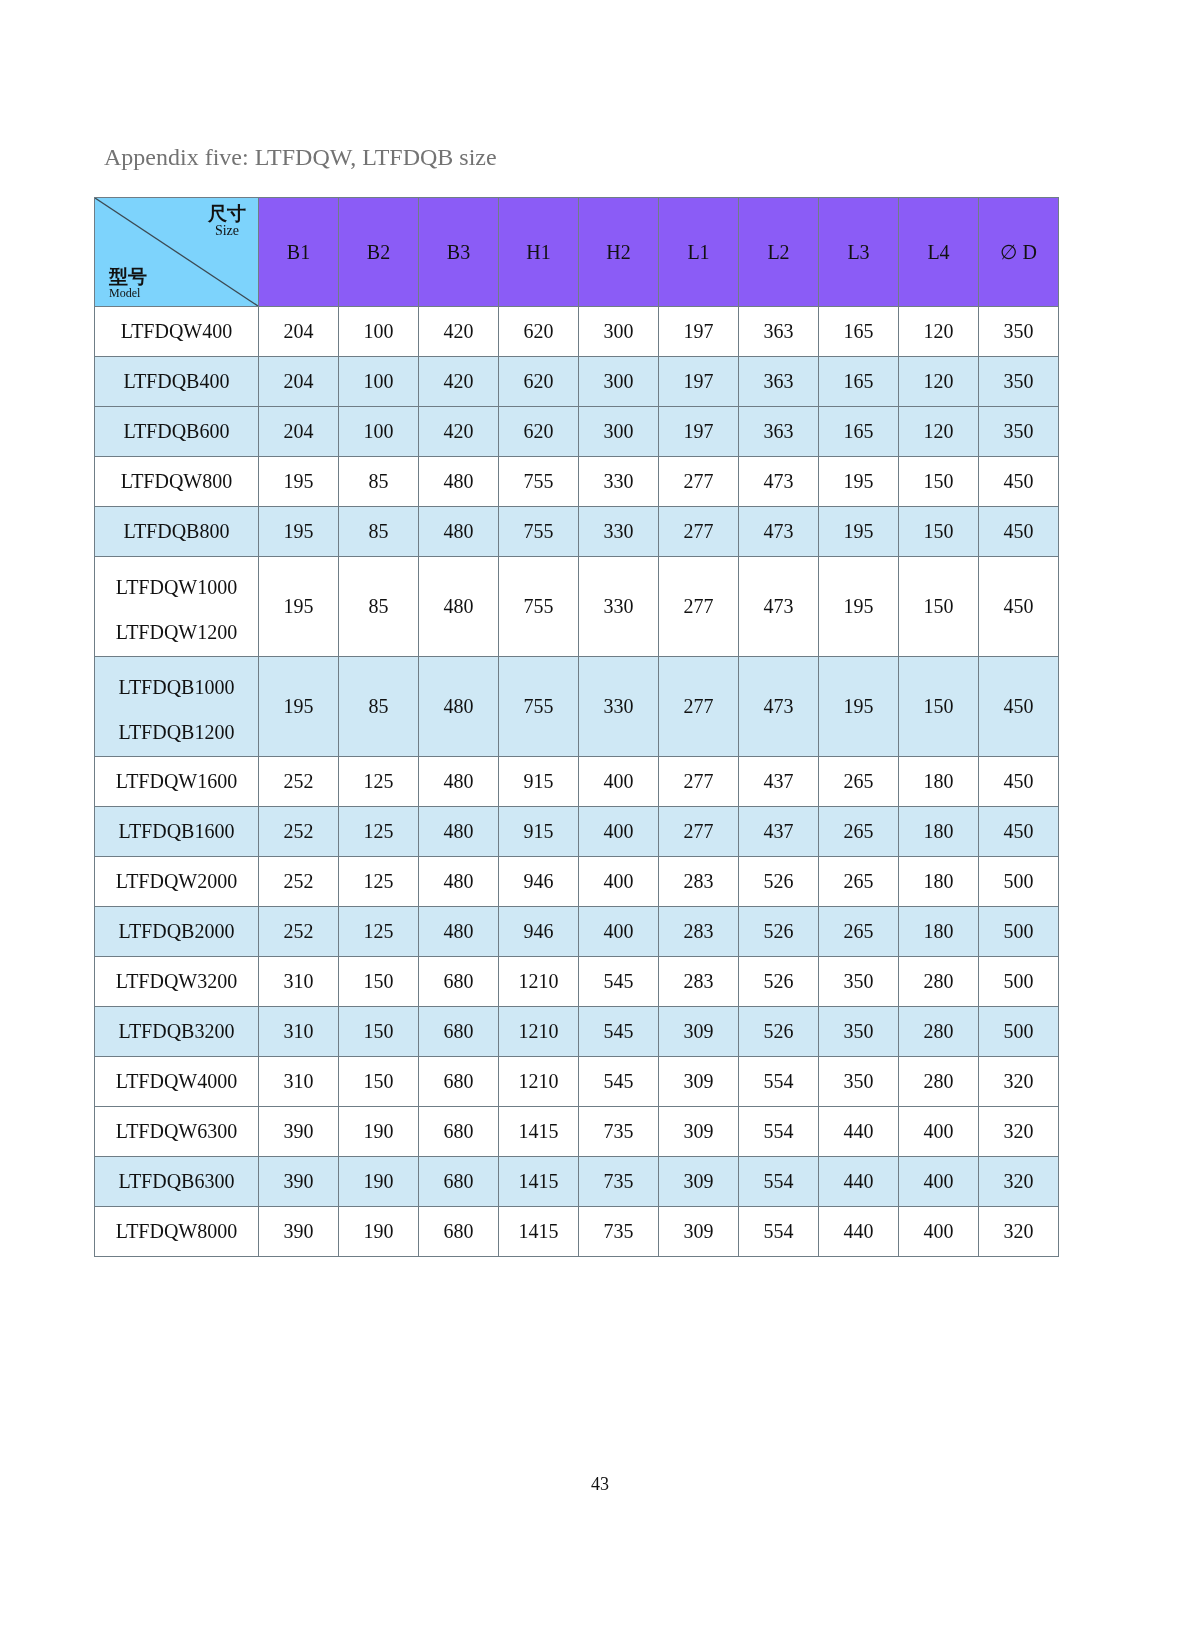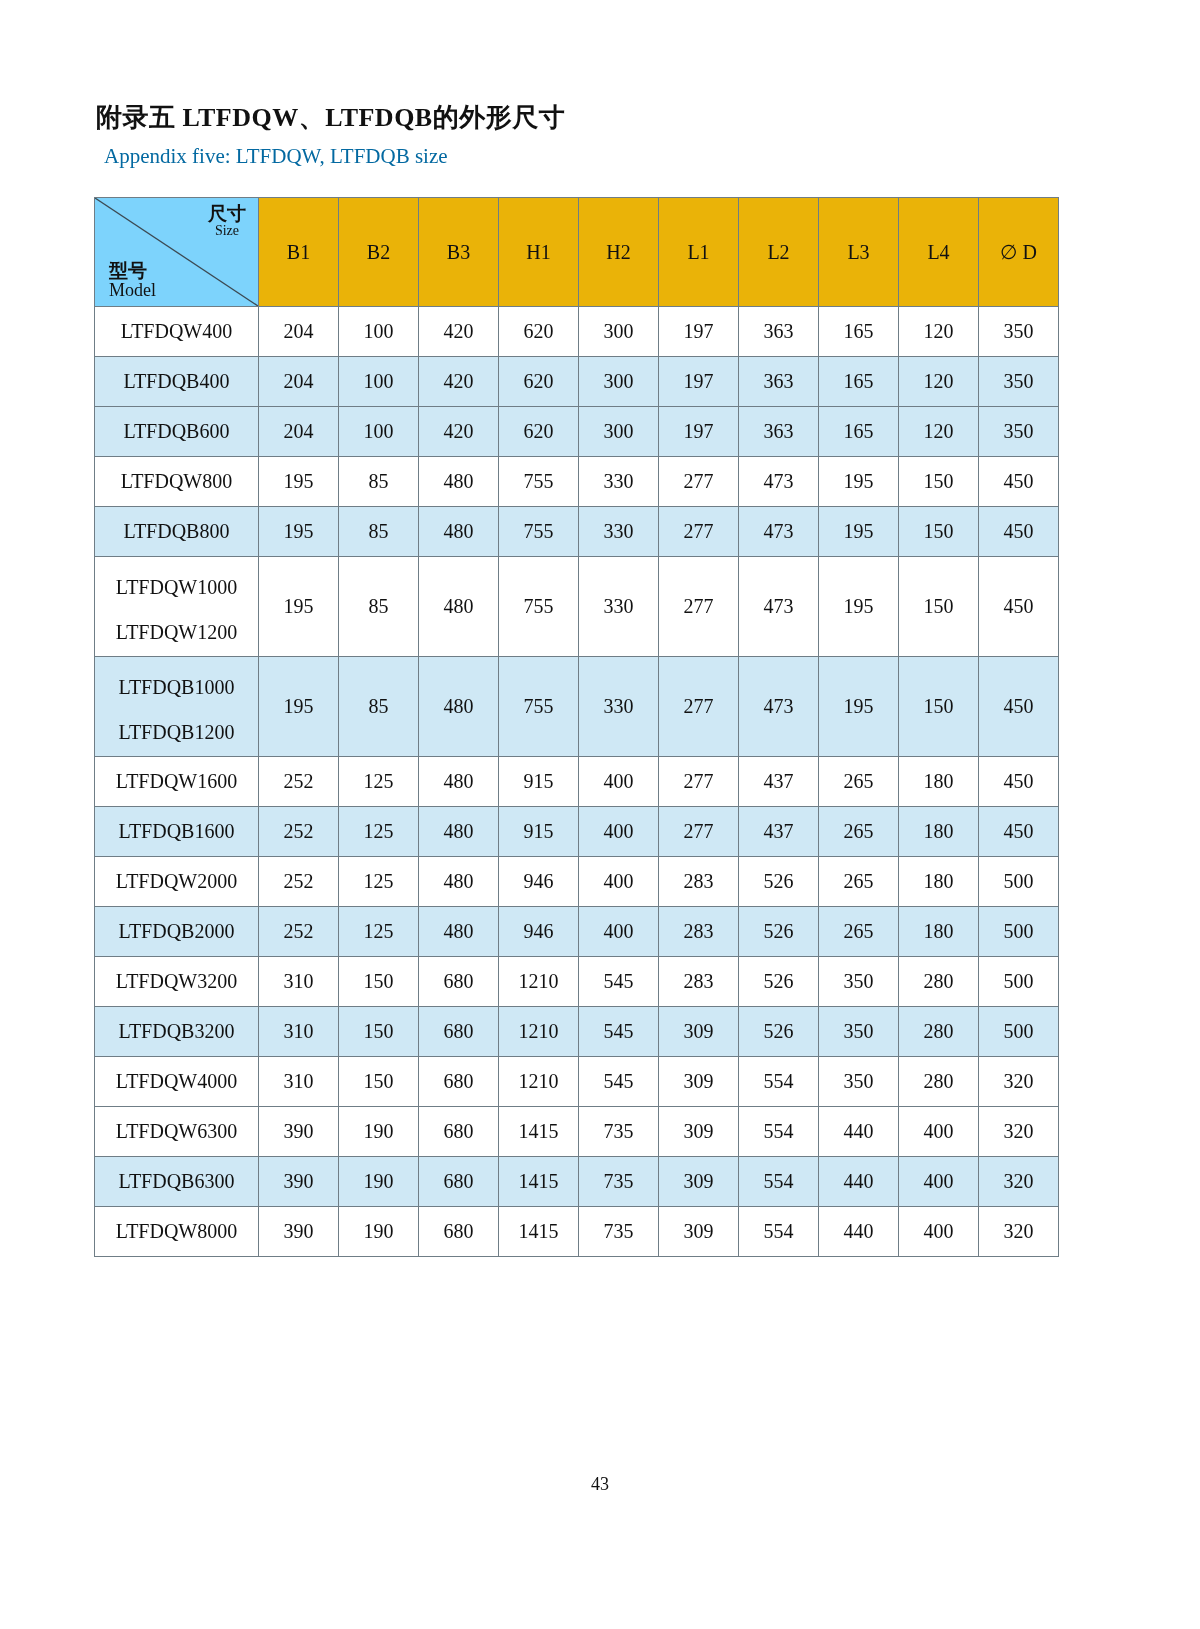--- a/index.html
+++ b/index.html
@@ -30,24 +30,24 @@
     font-size: 26px;
     font-weight: bold;
     letter-spacing: 0.5px;
     white-space: nowrap;
     color: #111111;
   }
   .title-en {
     position: absolute;
     left: 104px;
     top: 144px;
-    font-size: 21px;
+    font-size: 24px;
     font-weight: normal;
     white-space: nowrap;
-    color: #0369a1;
+    color: #737373;
   }
 
   
   .table-wrap {
     position: absolute;
     left: 94px;
     top: 197px;
     width: 964px;
   }
   table.dim {
@@ -64,21 +64,21 @@
     font-weight: normal;
     padding: 0;
     color: #111111;
     background-clip: padding-box;
   }
   col.c-model { width: 164px; }
   col.c-num   { width: 80px; }
 
   
   thead td {
-    background: #eab308;
+    background: #8b5cf6;
     height: 108px;
     font-size: 21px;
   }
   td.corner {
     position: relative;
     background: #7dd3fc;
     padding: 0;
   }
   td.corner .diag {
     position: absolute;
@@ -97,21 +97,21 @@
   td.corner .size-cn { font-size: 19px; font-weight: bold; display: block; }
   td.corner .size-en { font-size: 14px; display: block; }
   td.corner .model-label {
     position: absolute;
     left: 14px;
     bottom: 6px;
     text-align: left;
     line-height: 1.05;
   }
   td.corner .model-cn { font-size: 19px; font-weight: bold; display: block; }
-  td.corner .model-en { font-size: 18px; display: block; }
+  td.corner .model-en { font-size: 12px; display: block; }
 
   
   tbody tr td { height: 49px; }
   tbody tr.shade td { background: #cfe8f5; }
   tbody tr.plain td { background: #ffffff; }
   tbody tr.tall td { height: 99px; }
 
   td.model-cell {
     text-align: left;
     padding-left: 18px;
@@ -134,21 +134,20 @@
     text-align: center;
     font-size: 18px;
     color: #111111;
   }
 </style>
 </head>
 <body>
 
 <div class="page">
 
-  <div class="title-cn">附录五 LTFDQW、LTFDQB的外形尺寸</div>
   <div class="title-en">Appendix five: LTFDQW, LTFDQB size</div>
 
   <div class="table-wrap">
     <table class="dim">
       <colgroup>
         <col class="c-model">
         <col class="c-num">
           <col class="c-num">
           <col class="c-num">
           <col class="c-num">

